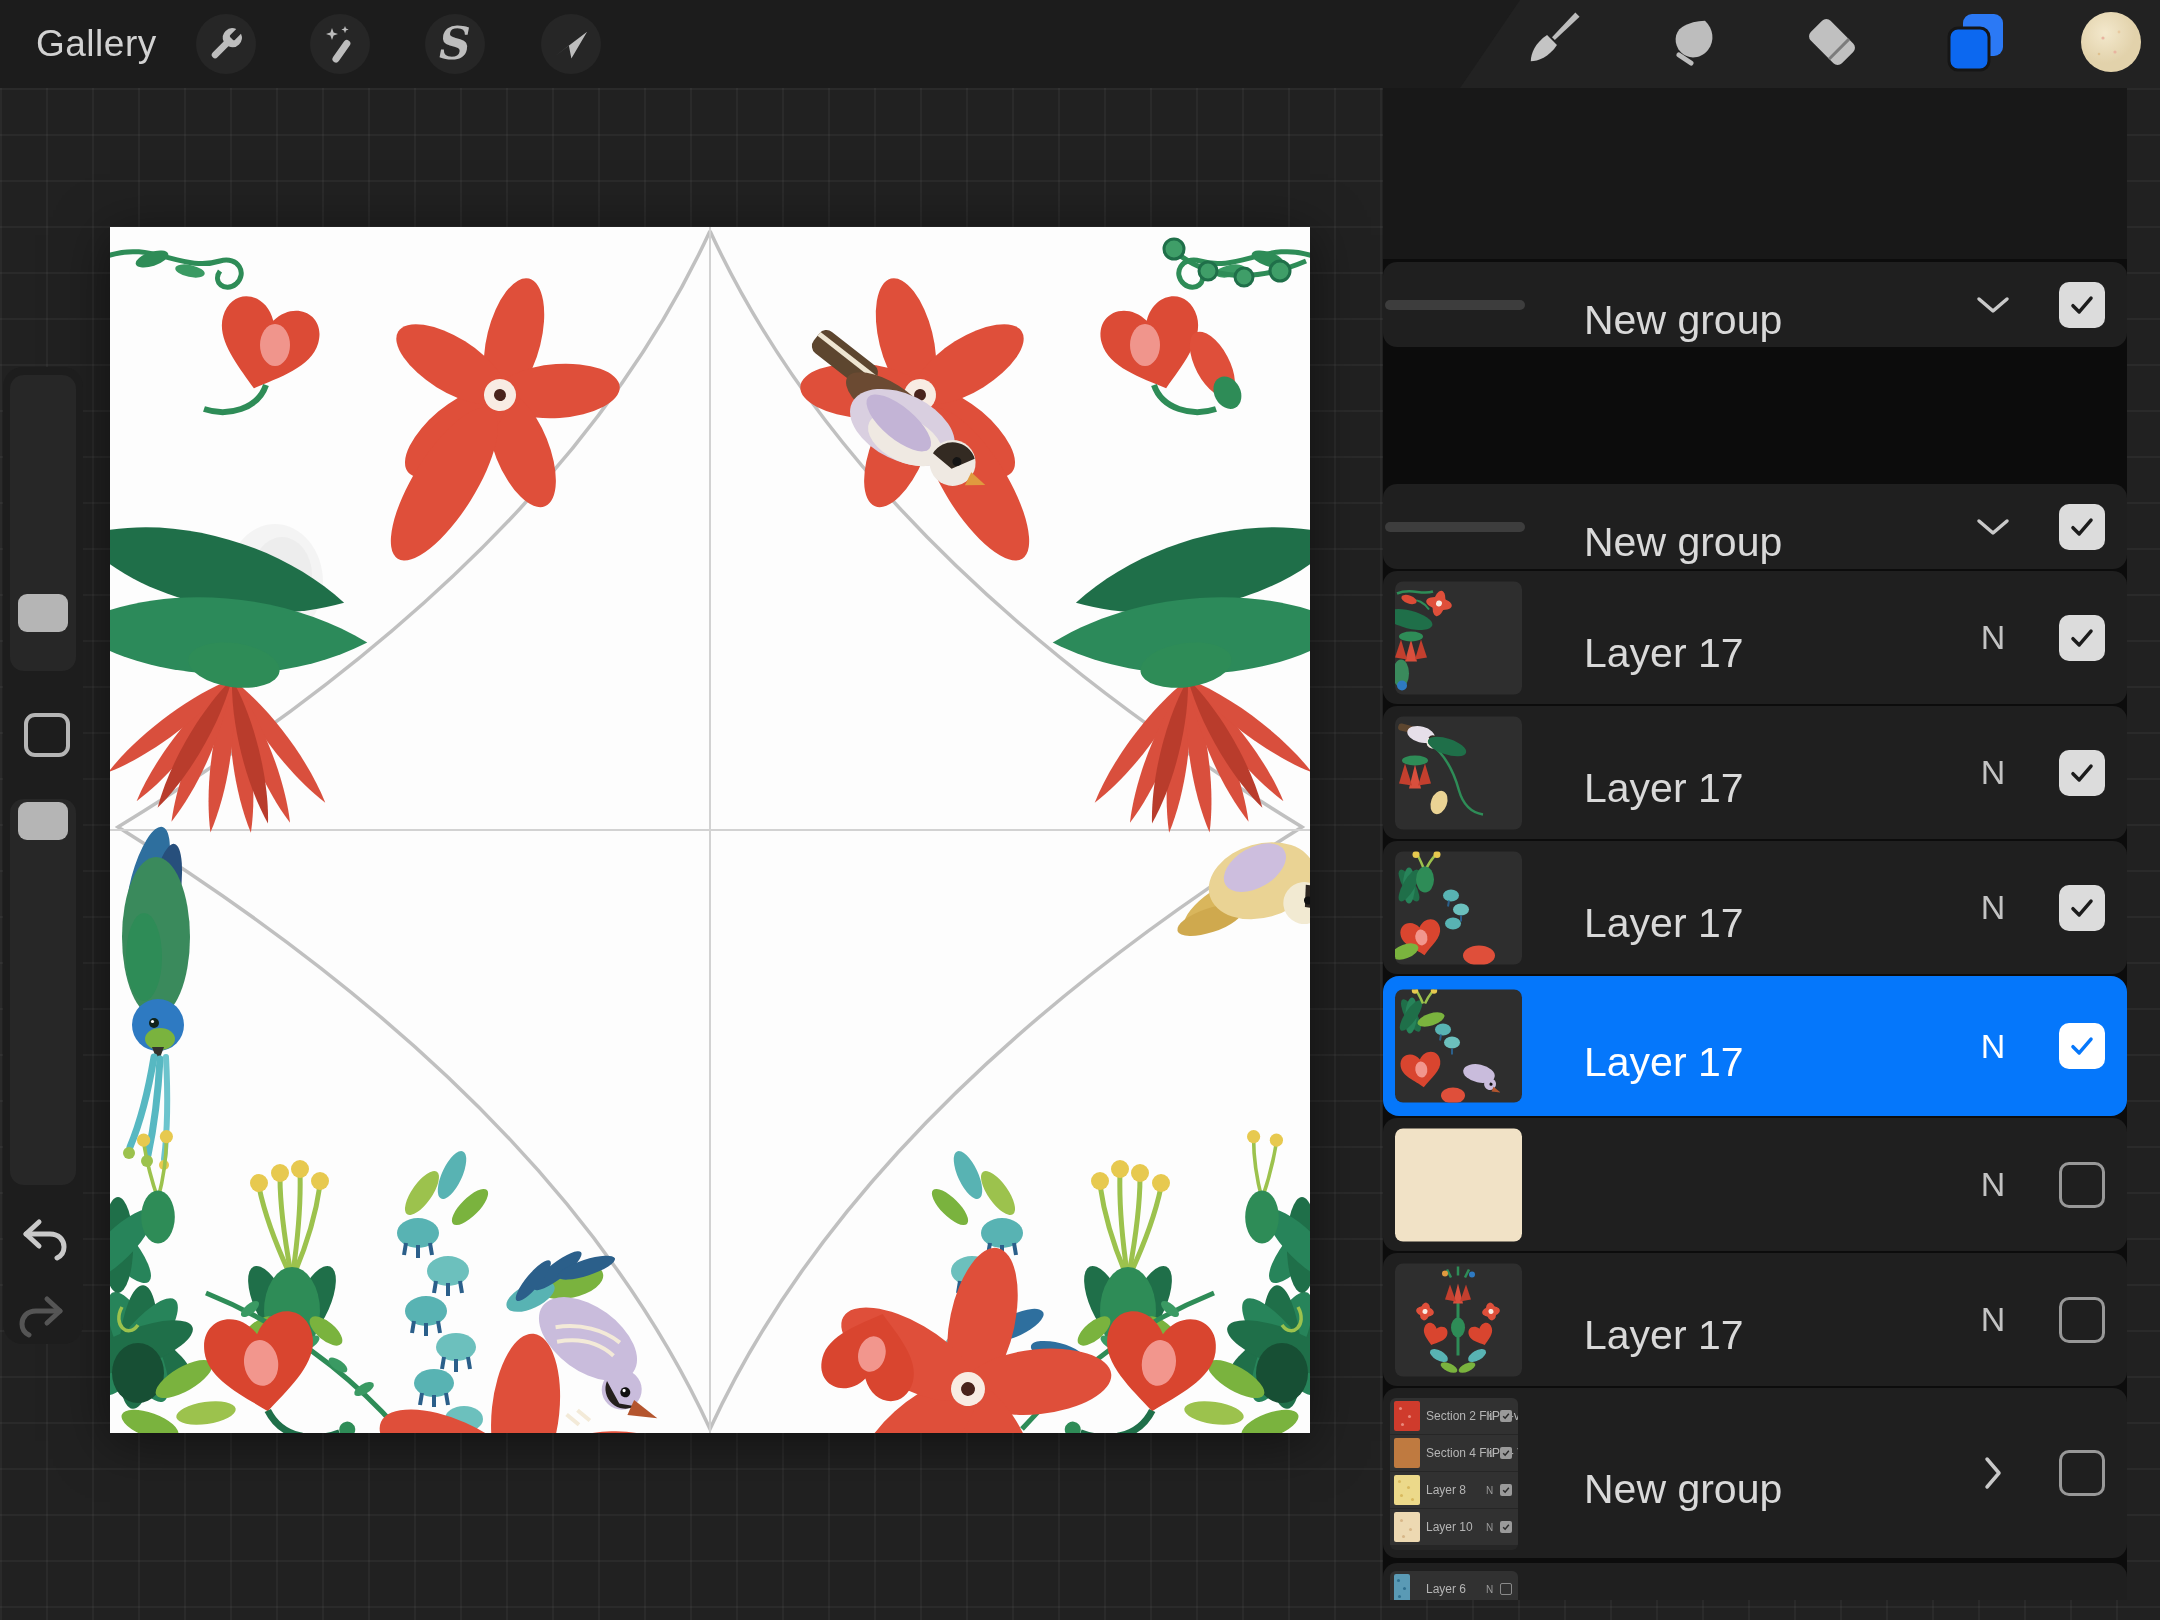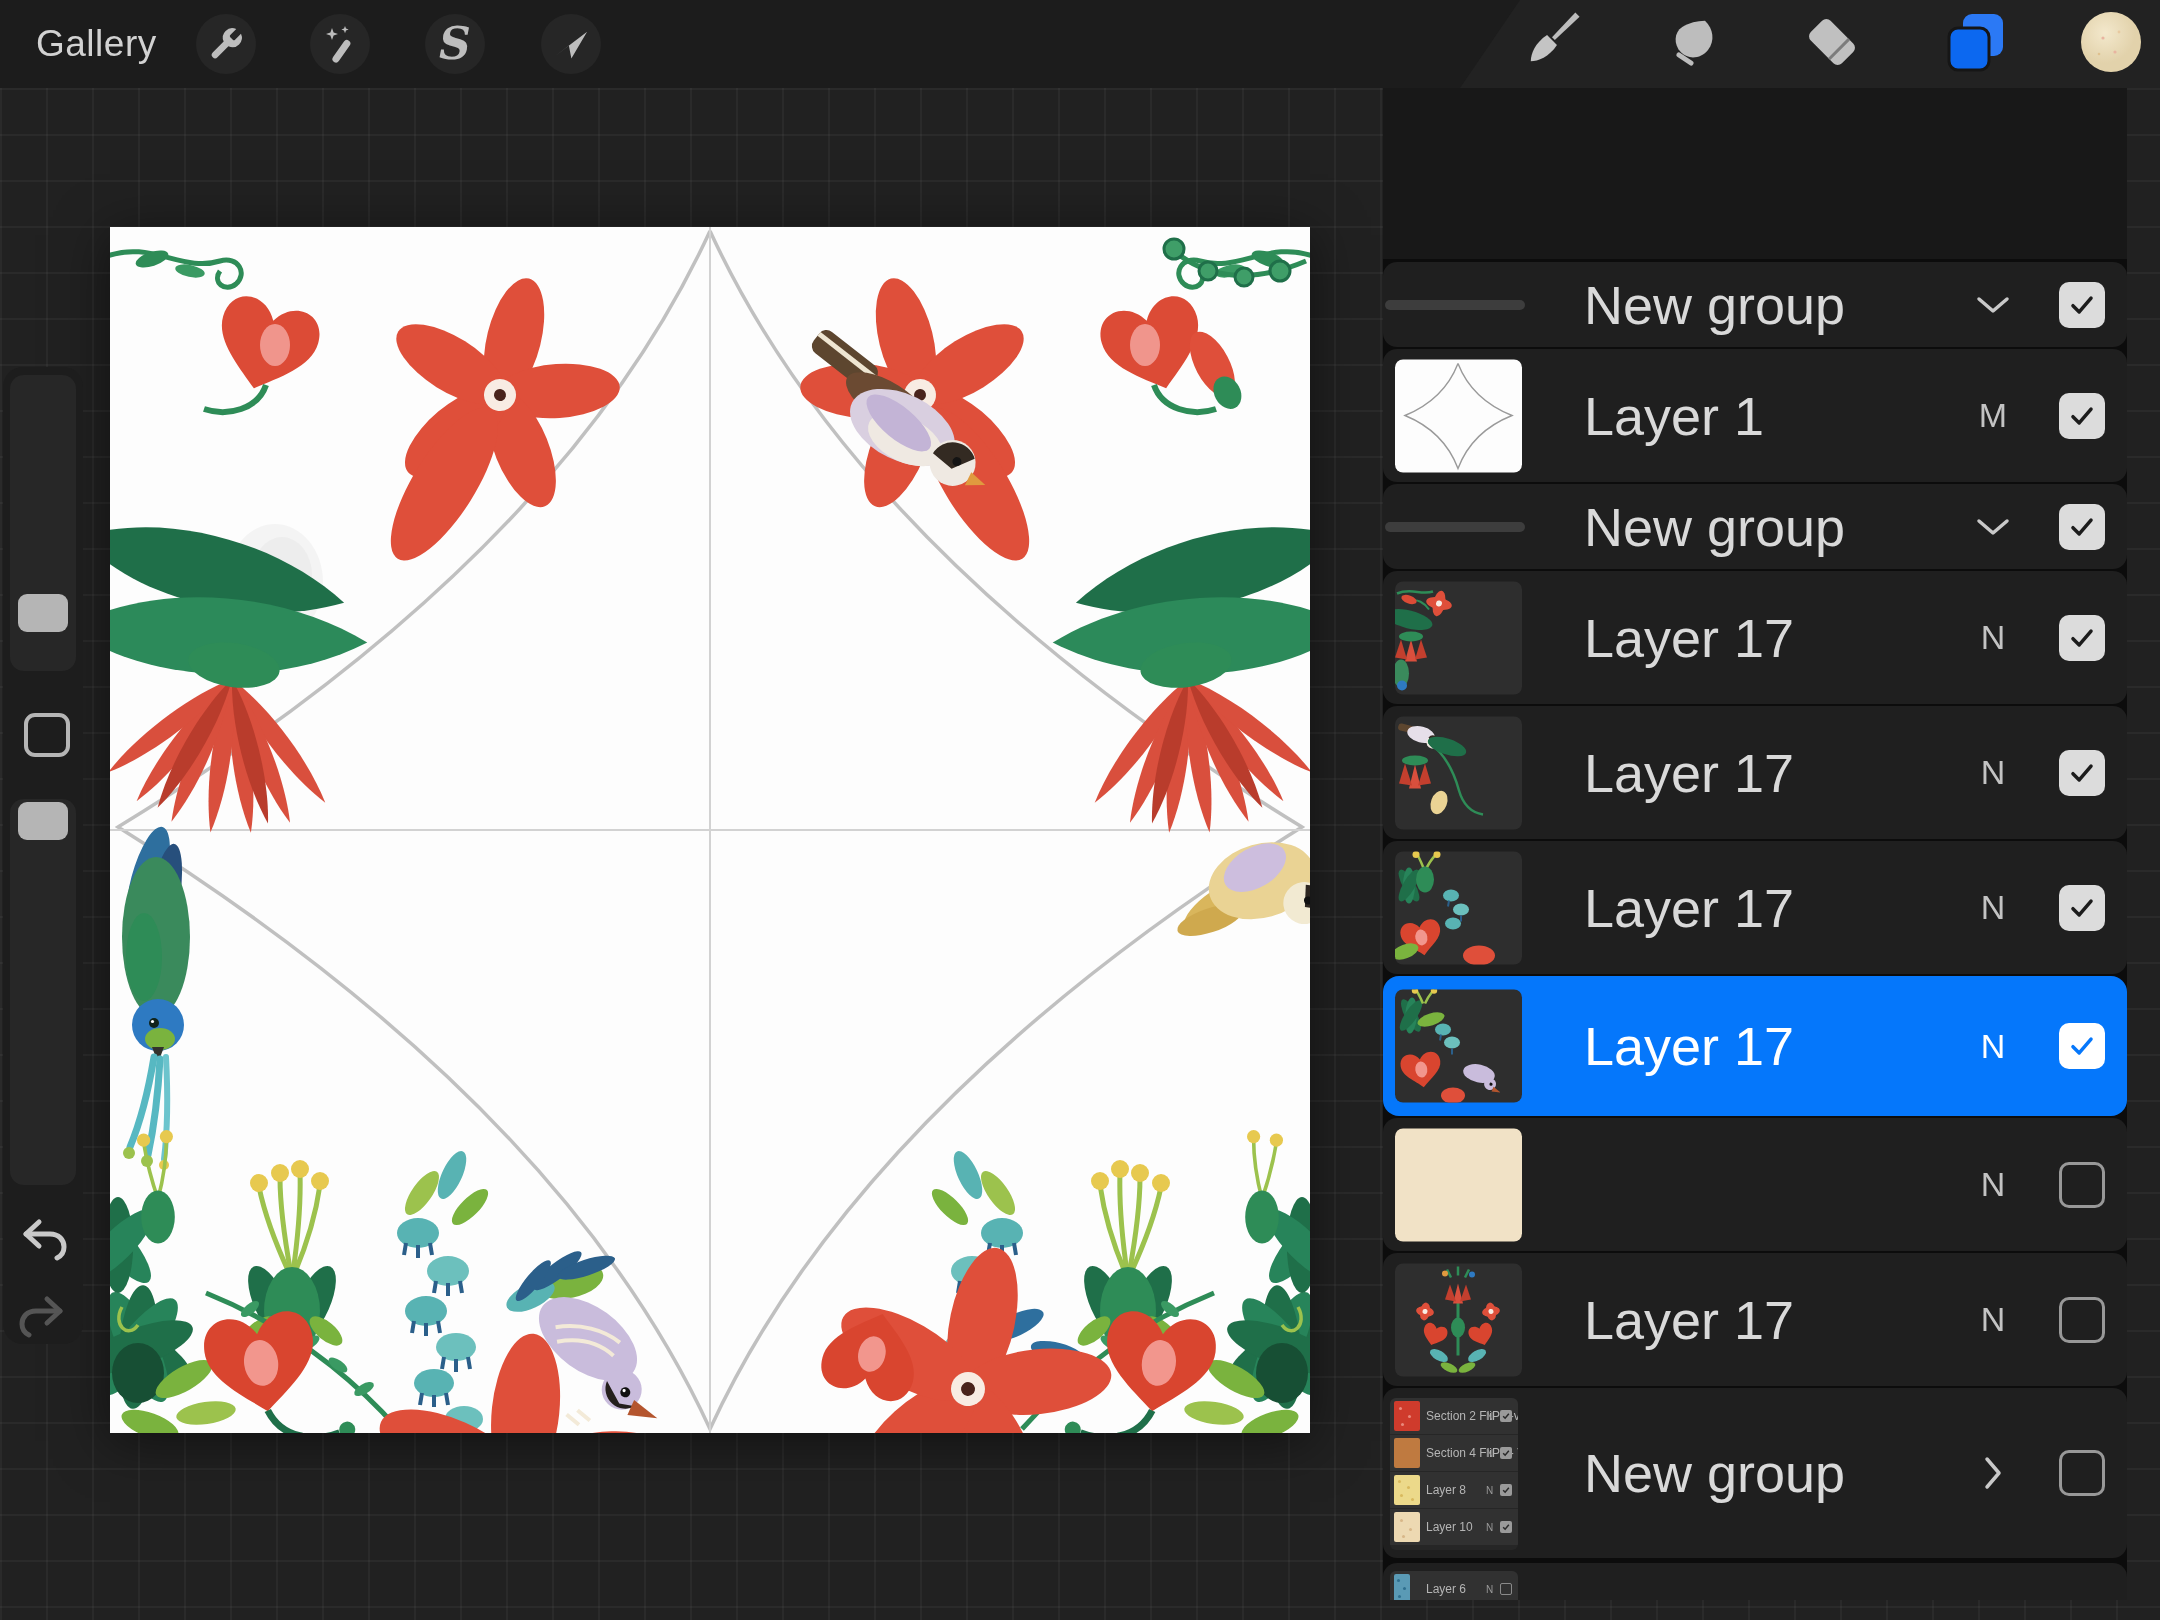--- a/index.html
+++ b/index.html
@@ -45,21 +45,21 @@
   .add-layer{position:absolute;left:652px;top:74px;width:52px;height:52px;display:flex;align-items:center;justify-content:center;}
   .rows{position:absolute;left:0;top:171px;width:744px;height:1341px;background:#0c0c0c;}
   .row{position:absolute;left:0;width:744px;background:#1f1f1f;border-radius:14px;}
   .row.sel{background:#0577fb;border-radius:16px;}
   .groupbar{position:absolute;left:2px;top:50%;margin-top:-5px;width:140px;height:10px;border-radius:5px;background:#3d3d3d;}
   .thumb{position:absolute;left:12px;top:50%;transform:translateY(-50%);width:127px;height:113px;border-radius:8px;
          overflow:hidden;background:#2e2e2e;}
   .thumb.white{background:#fdfdfd;}
   .thumb.cream{background:#f1e2c6;}
   .thumb svg{display:block;width:127px;height:113px;}
-  .rname{position:absolute;left:201px;top:0;height:100%;display:flex;align-items:center;font-size:54px;color:#d9d9d9;}
+  .rname{position:absolute;left:201px;top:16px;height:100%;display:flex;align-items:center;font-size:41px;color:#d9d9d9;}
   .row.sel .rname,.row.sel .blend{color:#ffffff;}
   .blend{position:absolute;left:588px;width:44px;top:0;height:100%;display:flex;align-items:center;justify-content:center;
          font-size:34px;color:#c3c3c3;}
   .chev{position:absolute;left:586px;width:48px;top:0;height:100%;display:flex;align-items:center;justify-content:center;}
   .cb{position:absolute;left:676px;top:50%;transform:translateY(-50%);width:46px;height:46px;border-radius:10px;}
   .cb.on{background:#dcdcdc;}
   .cb.on svg{display:block;margin:7px auto;}
   .cb.off{border:3px solid #989898;background:transparent;box-sizing:border-box;}
   .cb.selon{background:#ffffff;}
   .cb.selon svg{display:block;margin:7px auto;}
@@ -445,34 +445,20 @@
             <polyline points="4,4 18,16 32,4" fill="none" stroke="#c9c9c9" stroke-width="3.5" stroke-linecap="round" stroke-linejoin="round"></polyline>
             </svg>
         </div>
         <div class="cb on">
           <svg width="32" height="32" viewBox="0 0 46 46">
             <polyline points="10,24 19,33 36,13" fill="none" stroke="#1c1c1c" stroke-width="5" stroke-linecap="round" stroke-linejoin="round"></polyline>
             </svg>
         </div>
       </div>
 
-      <div class="row" style="top:90px;height:133px">
-        <div class="thumb white">
-          <svg viewBox="0 0 127 113">
-              <path d="M63,4 Q49,40 10,56 Q49,72 63,109 Q77,72 117,56 Q77,40 63,4" fill="none" stroke="#9a9a9a" stroke-width="1.4"></path>
-            </svg>
-        </div>
-        <div class="rname">Layer 1</div>
-        <div class="blend">M</div>
-        <div class="cb on">
-          <svg width="32" height="32" viewBox="0 0 46 46">
-              <polyline points="10,24 19,33 36,13" fill="none" stroke="#1c1c1c" stroke-width="5" stroke-linecap="round" stroke-linejoin="round"></polyline>
-            </svg>
-        </div>
-      </div>
 
       <div class="row" style="top:225px;height:85px">
         <div class="groupbar"></div>
         <div class="rname">New group</div>
         <div class="chev">
           <svg width="36" height="20" viewBox="0 0 36 20">
               <polyline points="4,4 18,16 32,4" fill="none" stroke="#c9c9c9" stroke-width="3.5" stroke-linecap="round" stroke-linejoin="round"></polyline>
             </svg>
         </div>
         <div class="cb on">

